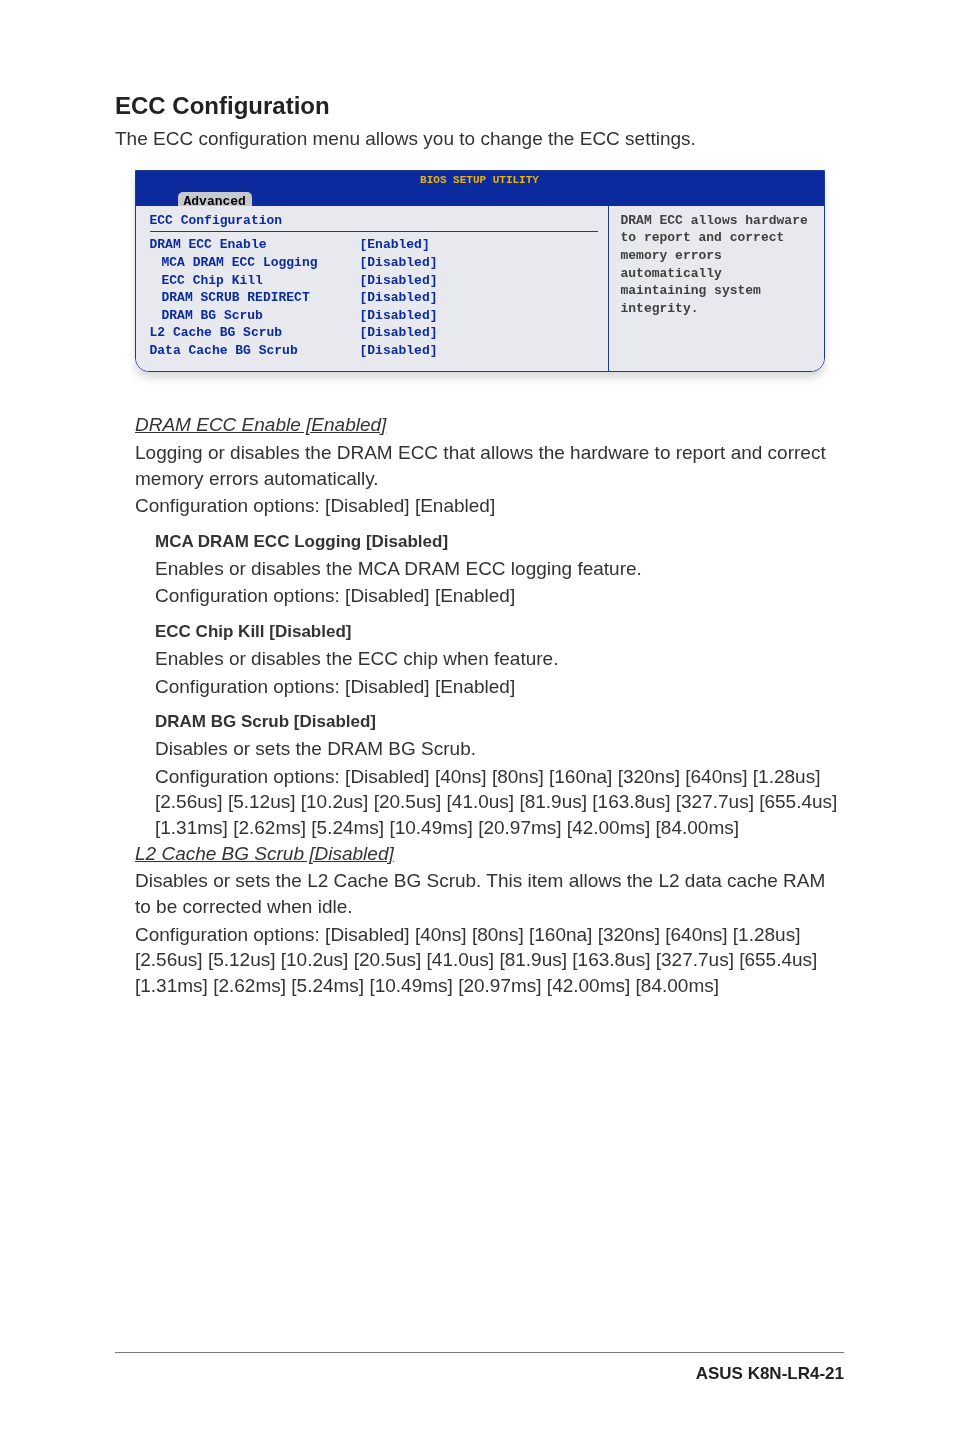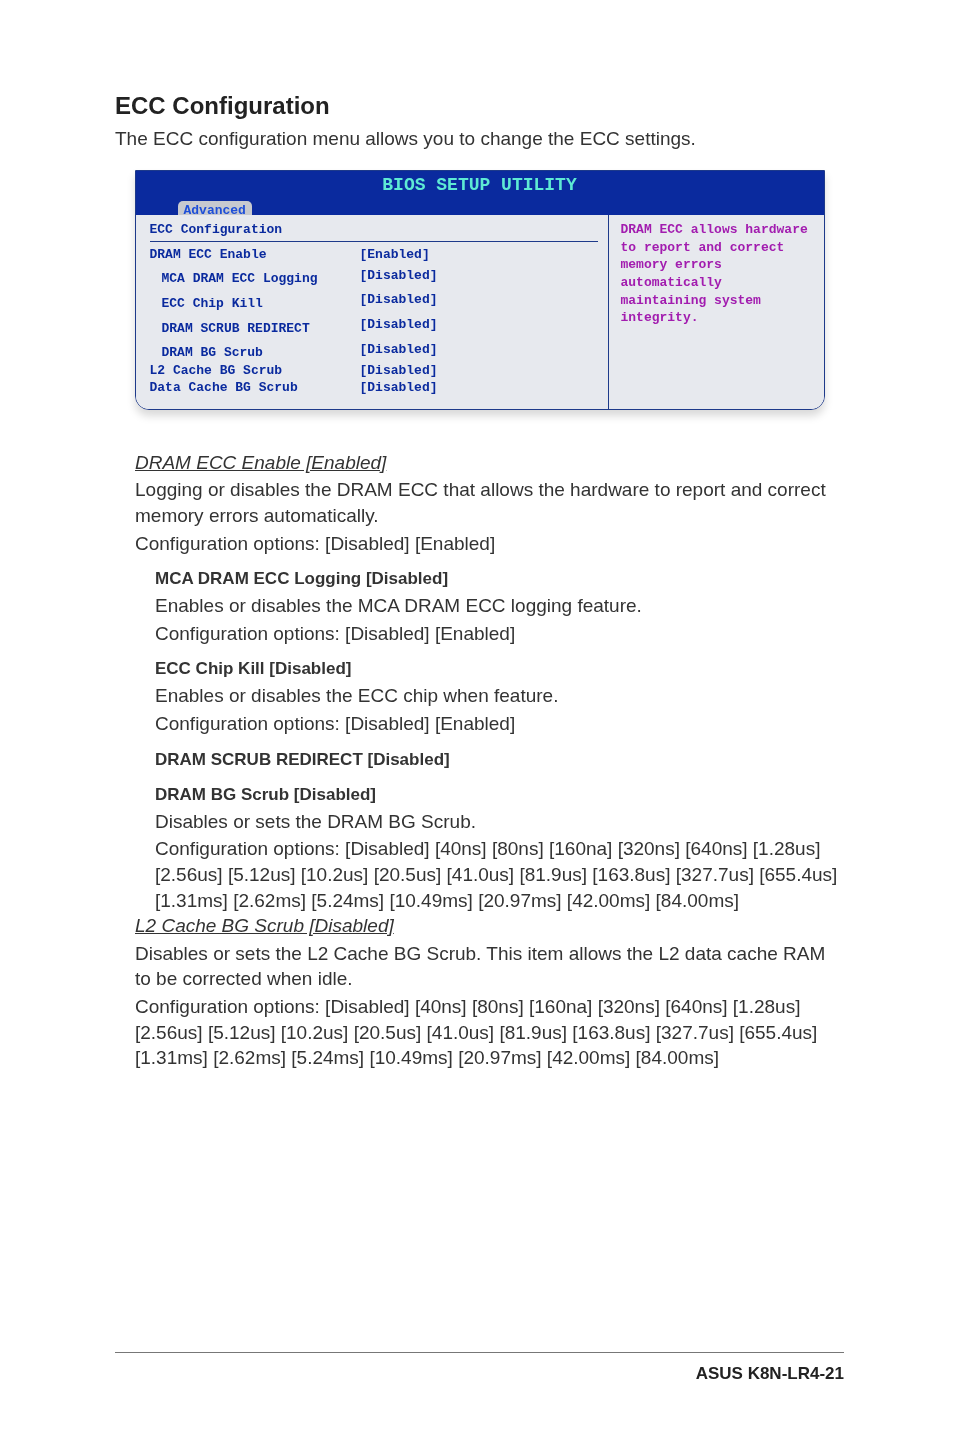--- a/index.html
+++ b/index.html
@@ -32,69 +32,69 @@
     border: 1px solid #1e3a8a;
     border-radius: 0 0 14px 14px;
     overflow: hidden;
     font-family: "Courier New", monospace;
     font-weight: bold;
     box-shadow: 0 6px 8px rgba(0,0,0,0.15);
     background:#fff;
   }
   .bios-header {
     background: #0a2a9e;
-    color: #5eead4;
-    font-size: 18px;
+    color: #eab308;
+    font-size: 11px;
     text-align: center;
     padding: 2px 0 0 0;
   }
   .bios-tabbar {
     background: #0a2a9e;
     padding: 0 0 0 42px;
     height: 18px;
   }
   .bios-tab {
     display: inline-block;
     background: #c7c9cf;
-    color: #1d4ed8;
+    color: #000000;
     font-size: 13px;
     padding: 1px 6px;
     border-radius: 5px 5px 0 0;
   }
   .bios-body {
     display: flex;
   }
   .bios-left {
     flex: 1;
     background: #e7e9ee;
     border-right: 1px solid #1e3a8a;
     padding: 6px 10px 12px 14px;
     color: #0a2a9e;
     font-size: 13px;
   }
   .bios-right {
     width: 215px;
     background: #e7e9ee;
     padding: 6px 10px 12px 12px;
-    color: #a21caf;
+    color: #404040;
     font-size: 13px;
   }
   .bios-grouptitle {
     margin-bottom: 2px;
   }
   .bios-divider {
     border-top: 1px solid #1e3a8a;
     margin: 2px 0 4px 0;
   }
   .bios-row {
     display: flex;
     align-items: center;
   }
   .bios-label { flex: 0 0 210px; white-space: pre; }
-  .bios-indent .bios-label { padding-left: 12px; margin-top: 7px; }
+  .bios-indent .bios-label { padding-left: 12px; }
   .bios-value { }
   
   .sub-h {
     font-style: italic;
     text-decoration: underline;
     font-size: 19px;
     margin-top: 4px;
   }
   .mini-h {
     font-weight: bold;
@@ -176,21 +176,20 @@
 
     <div class="block-indent">
       <p class="mini-h">MCA DRAM ECC Logging [Disabled]</p>
       <p class="para">Enables or disables the MCA DRAM ECC logging feature.</p>
       <p class="para">Configuration options: [Disabled] [Enabled]</p>
 
       <p class="mini-h">ECC Chip Kill [Disabled]</p>
       <p class="para">Enables or disables the ECC chip when feature.</p>
       <p class="para">Configuration options: [Disabled] [Enabled]</p>
 
-      <p class="mini-h">DRAM SCRUB REDIRECT [Disabled]</p>
 
       <p class="mini-h">DRAM BG Scrub [Disabled]</p>
       <p class="para">Disables or sets the DRAM BG Scrub.</p>
       <p class="para">Configuration options: [Disabled] [40ns] [80ns] [160na] [320ns] [640ns] [1.28us] [2.56us] [5.12us] [10.2us] [20.5us] [41.0us] [81.9us] [163.8us] [327.7us] [655.4us] [1.31ms] [2.62ms] [5.24ms] [10.49ms] [20.97ms] [42.00ms] [84.00ms]</p>
     </div>
 
     <p class="sub-h" style="margin-top:0">L2 Cache BG Scrub [Disabled]</p>
     <p class="para">Disables or sets the L2 Cache BG Scrub. This item allows the L2 data cache RAM to be corrected when idle.</p>
     <p class="para">Configuration options: [Disabled] [40ns] [80ns] [160na] [320ns] [640ns] [1.28us] [2.56us] [5.12us] [10.2us] [20.5us] [41.0us] [81.9us] [163.8us] [327.7us] [655.4us] [1.31ms] [2.62ms] [5.24ms] [10.49ms] [20.97ms] [42.00ms] [84.00ms]</p>
   </div>

